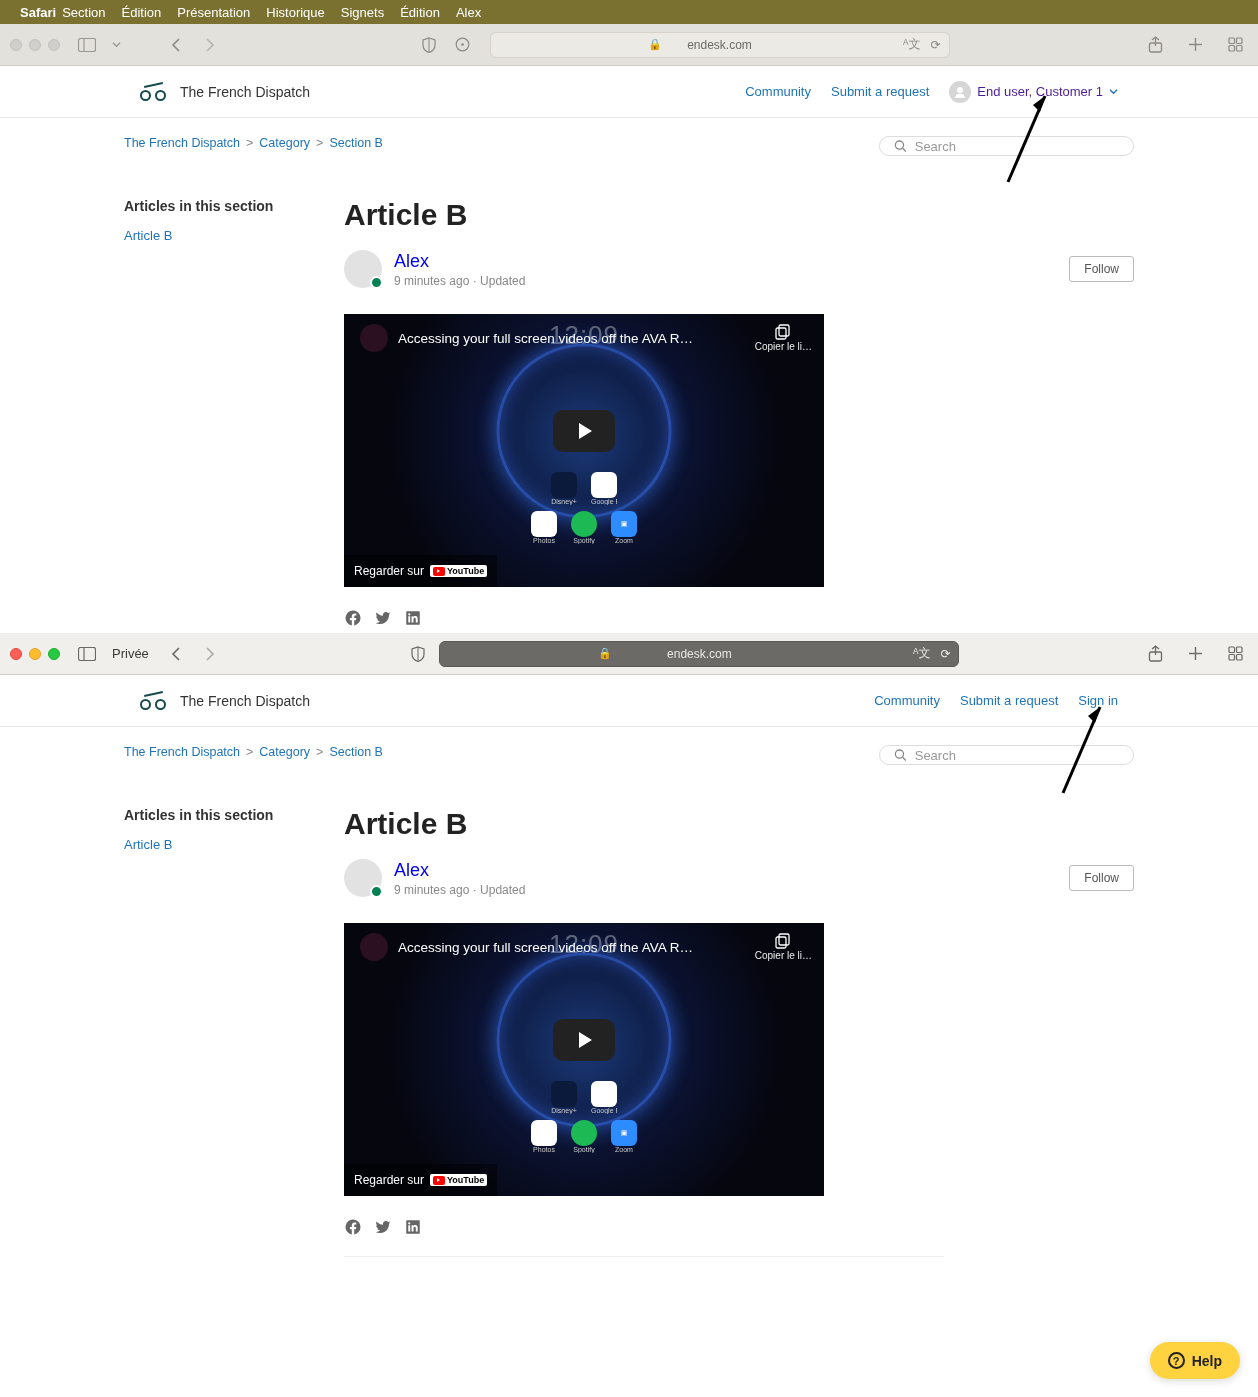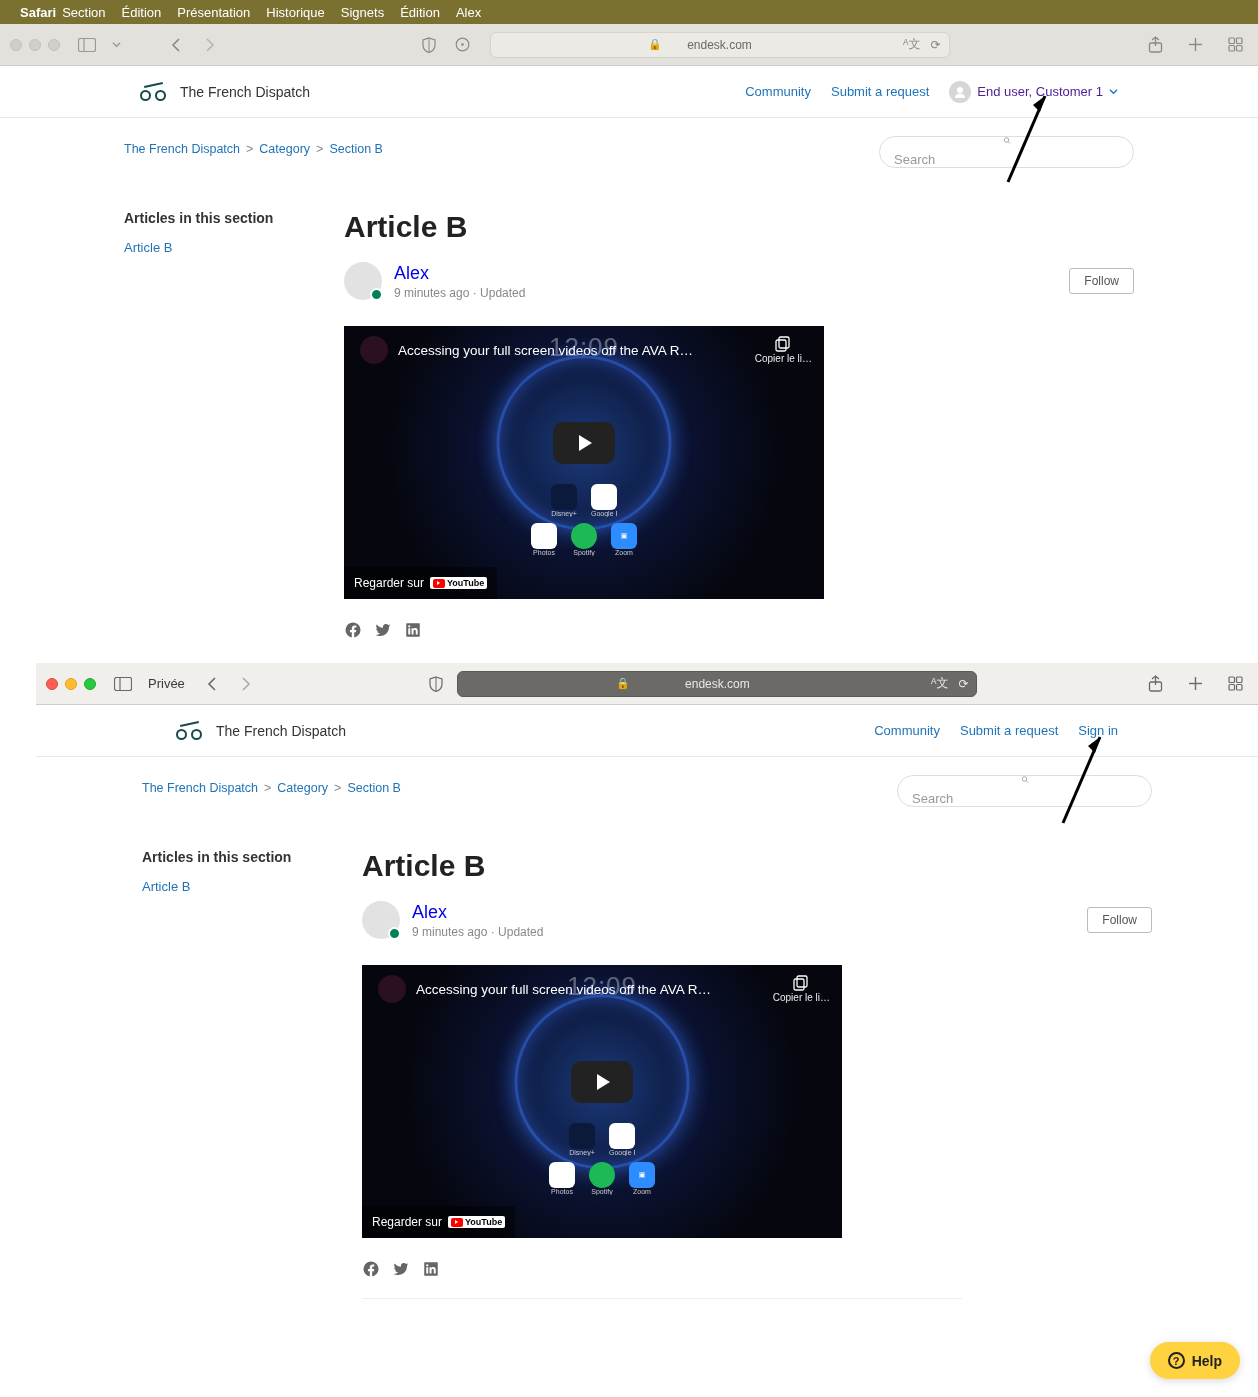--- a/index.html
+++ b/index.html
@@ -45,21 +45,21 @@
   .site-header .nav { margin-left:auto; display:flex; align-items:center; gap:20px; font-size:13px; }
   .site-header .nav a { color:#1f73b7; }
   .site-header .user { display:flex; align-items:center; gap:6px; color:#4c1d95; }
   .site-header .user .avatar { width:22px; height:22px; border-radius:50%; background:#d6d6d6; display:flex; align-items:center; justify-content:center; color:#fff; font-size:12px; }
 
   
   .subhead { max-width:1010px; margin:0 auto; padding: 18px 0 0 0; display:flex; align-items:center; border-bottom:1px solid #eee; padding-bottom:0;}
   .breadcrumbs { font-size: 12.5px; color:#888; display:flex; gap:6px; align-items:center; padding-bottom:18px;}
   .breadcrumbs a { color:#1f73b7; }
   .breadcrumbs .sep { color:#888; }
-  .search { margin-left:auto; width:255px; height:32px; border:1px solid #ddd; border-radius:20px; display:flex; align-items:center; padding:0 14px; gap:8px; color:#888; font-size:13px; margin-bottom:12px;flex-direction:column;}
+  .search { margin-left:auto; width:255px; height:20px; border:1px solid #ddd; border-radius:20px; display:flex; align-items:center; padding:0 14px; gap:8px; color:#888; font-size:13px; margin-bottom:12px;}
   .search input { border:none; outline:none; width:100%; font-size:13px; color:#333; background:transparent;}
   .search input::placeholder { color:#999; }
 
   
   .content-wrap { max-width:1010px; margin: 0 auto; display:flex; gap:30px; padding-top:30px; }
   .sidebar { width:190px; flex-shrink:0; }
   .sidebar h4 { font-size:14px; font-weight:600; color:#333; margin-bottom:14px; }
   .sidebar a { display:block; font-size:13px; color:#1f73b7; margin-bottom:8px; }
   .main { flex:1; }
   .main h1 { font-size:30px; font-weight:600; color:#222; margin-bottom:18px; }
@@ -319,21 +319,21 @@
       </div>
     </div>
   </div>
 
   <svg class="arrow" style="left:1000px; top:58px;" width="60" height="110" viewBox="0 0 60 110">
     <line x1="8" y1="100" x2="45" y2="14" stroke="#000" stroke-width="3"></line>
     <polygon points="45,14 33,23 40,30" fill="#000"></polygon>
   </svg>
 </div>
 
-<div class="window" style="margin-top:20px;padding-left:36px;">
+<div class="window" style="margin-top:2px;">
   <div class="safari-toolbar private">
     <div class="traffic">
       <div class="red"></div>
       <div class="yellow"></div>
       <div class="green"></div>
     </div>
     <div class="sidebar-btn">
       <svg width="18" height="14" viewBox="0 0 18 14">
           <rect x="0.5" y="0.5" width="17" height="13" rx="2" fill="none" stroke="#6a6965" stroke-width="1.2"></rect>
           <line x1="6" y1="1" x2="6" y2="13" stroke="#6a6965" stroke-width="1.2"></line>

